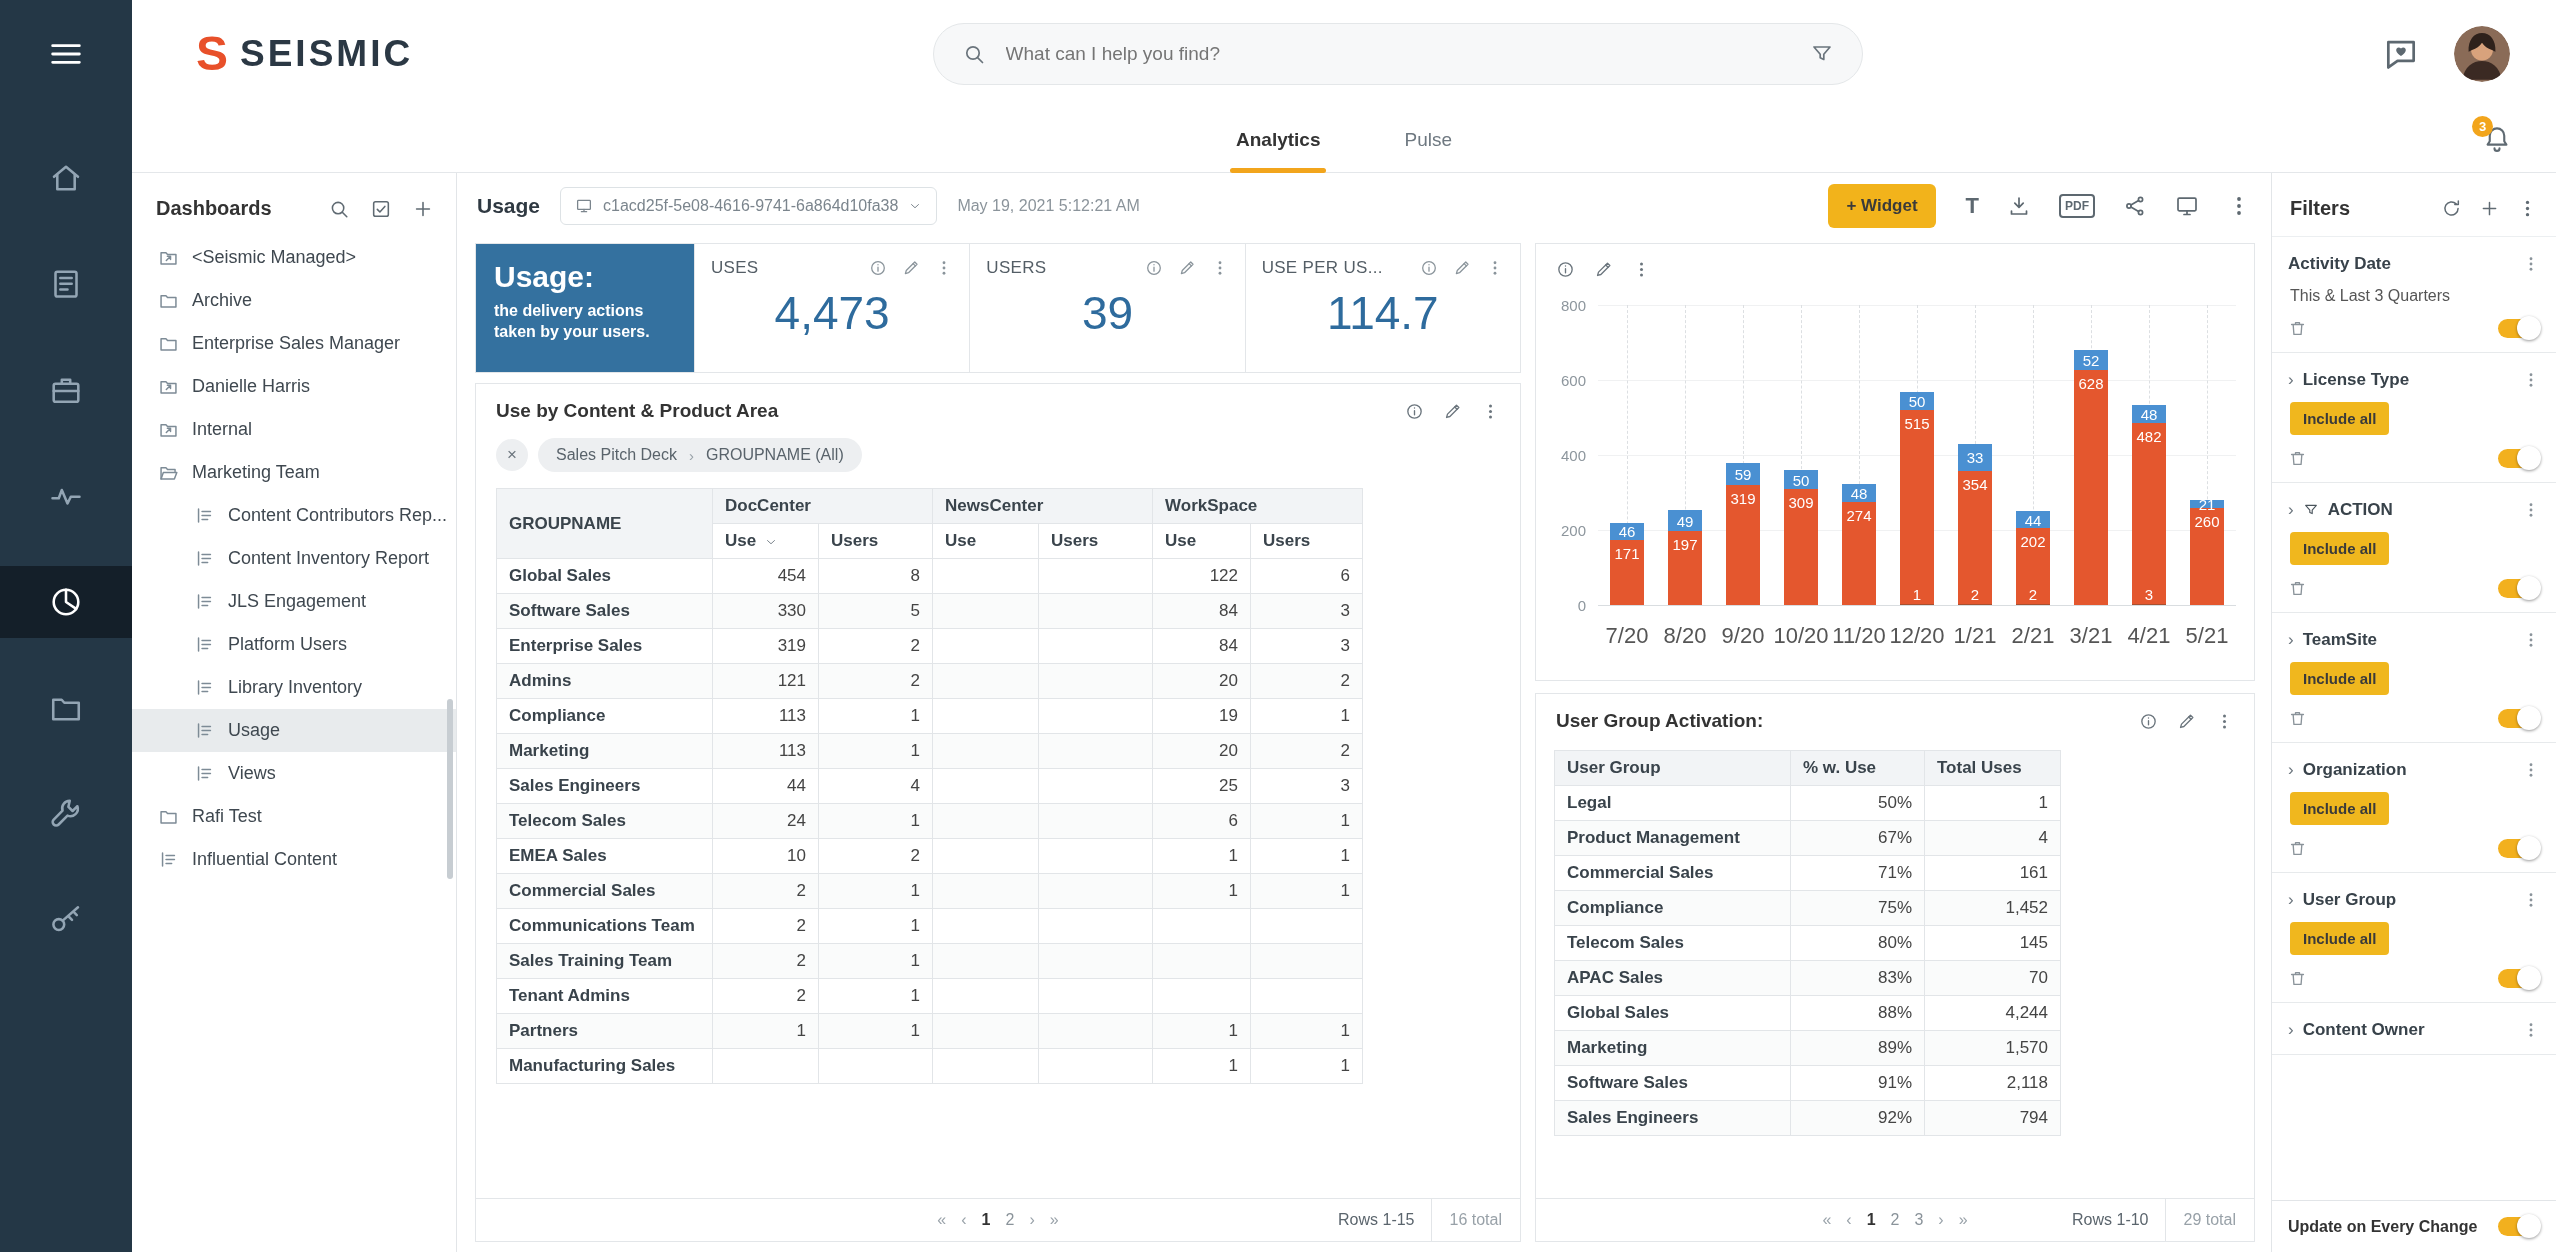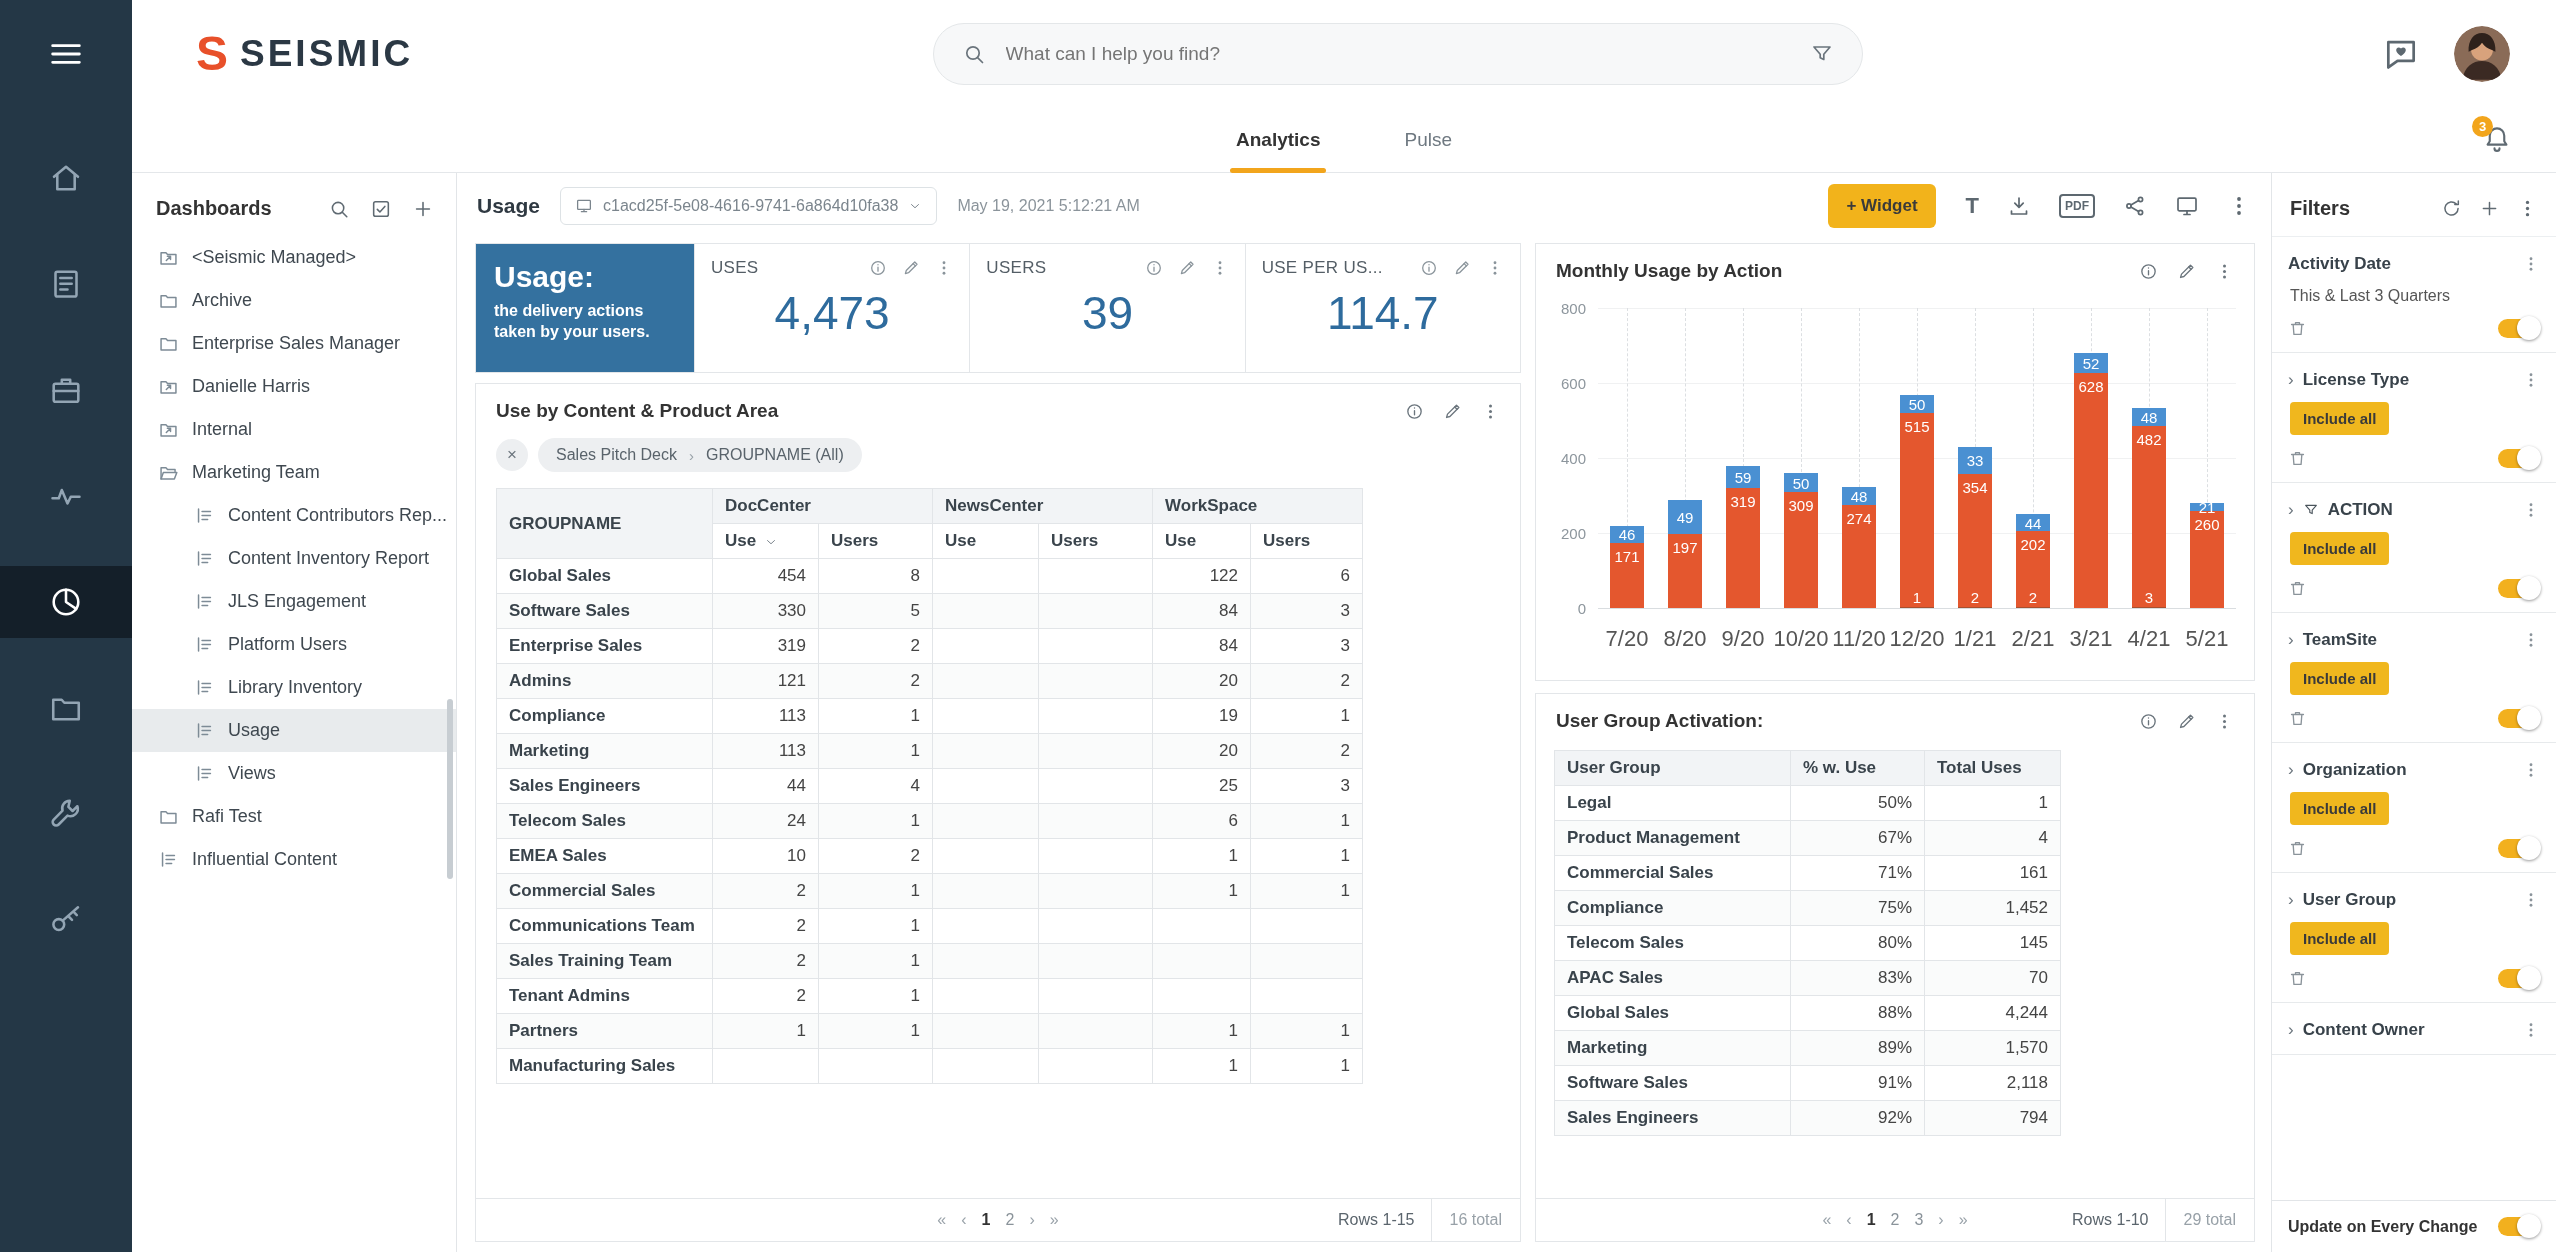--- a/index.html
+++ b/index.html
@@ -822,21 +822,20 @@
                 <span class="rows-label">Rows 1-15</span>
                 <span class="total-label">16 total</span>
               </div>
             </div>
           </section>
         </div>
 
         <div class="col-right">
           <section class="panel chart-panel">
             <div class="panel-head">
-              <span class="panel-title">Monthly Usage by Action</span>
               <div class="panel-icons">
                 <span class="icn">
                     <svg viewBox="0 0 24 24" fill="none" stroke="currentColor" stroke-width="1.7" stroke-linecap="round" stroke-linejoin="round">
                       <circle cx="12" cy="12" r="8.4"></circle>
                       <path d="M12 11v5.2M12 7.4v.3"></path>
                     </svg>
                   </span>
                 <span class="icn">
                     <svg viewBox="0 0 24 24" fill="none" stroke="currentColor" stroke-width="1.7" stroke-linecap="round" stroke-linejoin="round">
                       <path d="M4.5 19.5l1.2-4.2L17 4l3 3L8.7 18.3z"></path>
@@ -874,21 +873,21 @@
                         <div class="seg" style="height: 17.25px; background: rgb(74, 144, 210);">
                           <span class="seg-label" style="top: 50%; transform: translate(-50%, -50%);">46</span>
                         </div>
                       </div>
                     </div>
                     <div class="slot">
                       <div class="bar">
                         <div class="seg" style="height: 73.875px; background: rgb(228, 87, 46);">
                           <span class="seg-label" style="top: 5px;">197</span>
                         </div>
-                        <div class="seg" style="height: 34px; background: rgb(74, 144, 210);">
+                        <div class="seg" style="height: 21px; background: rgb(74, 144, 210);">
                           <span class="seg-label" style="top: 50%; transform: translate(-50%, -50%);">49</span>
                         </div>
                       </div>
                     </div>
                     <div class="slot">
                       <div class="bar">
                         <div class="seg" style="height: 119.625px; background: rgb(228, 87, 46);">
                           <span class="seg-label" style="top: 5px;">319</span>
                         </div>
                         <div class="seg" style="height: 22.125px; background: rgb(74, 144, 210);">

